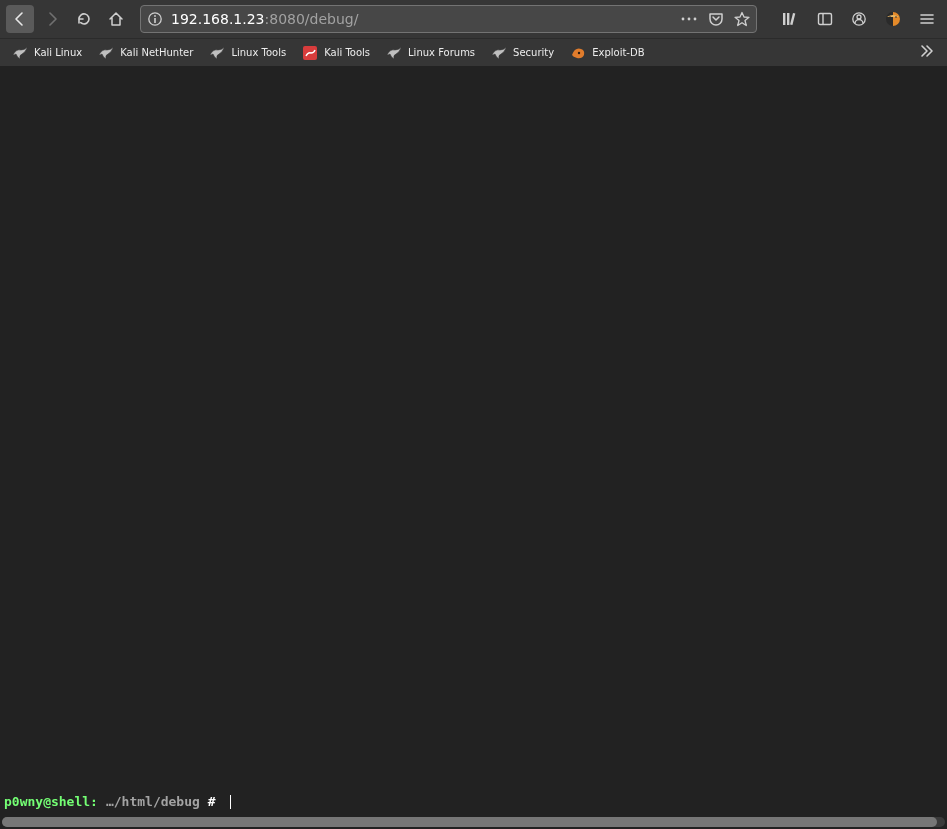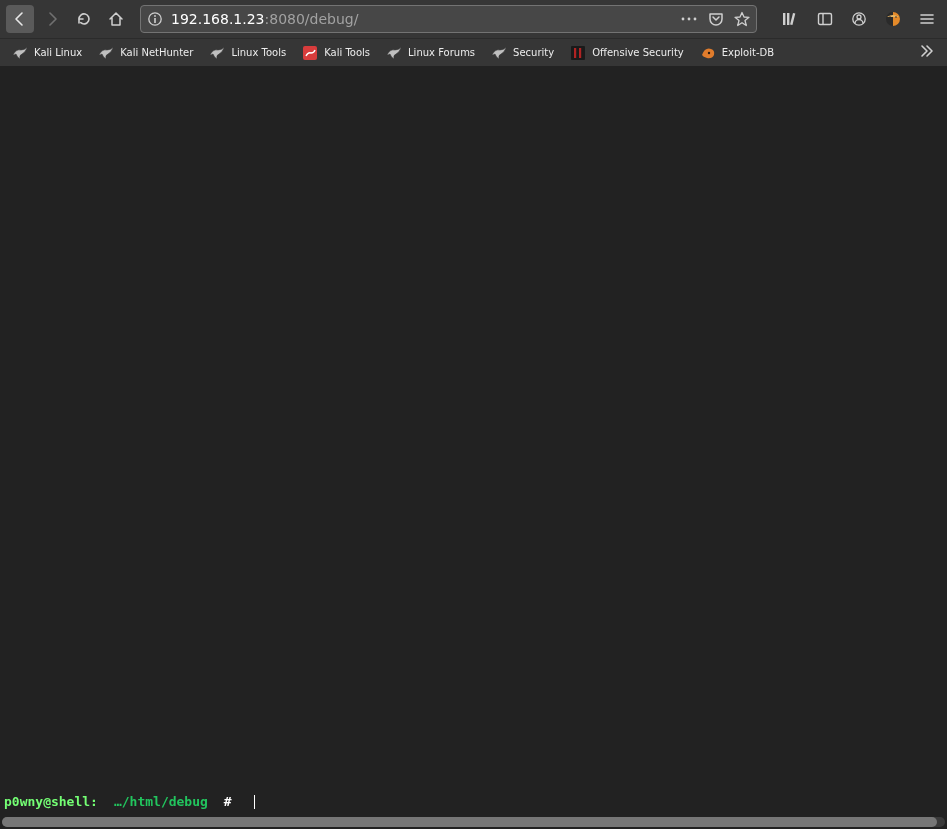--- a/index.html
+++ b/index.html
@@ -141,25 +141,25 @@
       flex-direction: column;
       justify-content: flex-end;
       padding: 0 4px 6px 4px;
     }
     .prompt-line {
       font-family: "DejaVu Sans Mono", "Liberation Mono", monospace;
       font-size: 13px;
       font-weight: bold;
       display: flex;
       align-items: center;
-      gap: 16px;
+      gap: 8px;
       text-align: center;
     }
     .p-user { color: #74ff74; }
-    .p-path { color: #22c55e; }
+    .p-path { color: #a3a3a3; }
     .p-hash { color: #ffffff; }
     .cursor {
       display: inline-block;
       width: 1px;
       height: 14px;
       background: #ffffff;
       margin-left: 6px;
     }
     
     .h-scrollbar {
@@ -326,30 +326,20 @@
 
   <div class="bookmark">
     <span class="bm-icon">
       <svg width="16" height="16" viewBox="0 0 16 16">
           <path class="dragon" d="M1 10 Q4 4 9 5 Q13 5 15 2 Q14 7 10 9 Q7 10 8 14 Q5 12 4 9 Q2 10 1 10 Z" fill="#bfbfbf"></path>
         </svg>
     </span>
     <span>Security</span>
   </div>
 
-  <div class="bookmark">
-    <span class="bm-icon">
-      <svg width="16" height="16" viewBox="0 0 16 16">
-          <rect x="1" y="1" width="14" height="14" rx="1" fill="#1a1a1a"></rect>
-          <rect x="4" y="3" width="2.2" height="10" fill="#b02323"></rect>
-          <rect x="9" y="3" width="2.2" height="10" fill="#b02323"></rect>
-        </svg>
-    </span>
-    <span>Offensive Security</span>
-  </div>
 
   <div class="bookmark">
     <span class="bm-icon">
       <svg width="16" height="16" viewBox="0 0 16 16">
           <path d="M2 10 Q5 2 11 4 Q15 5 14 10 Q12 14 7 13 Q3 12 2 10 Z" fill="#e07c2c"></path>
           <circle cx="9" cy="8" r="1.2" fill="#2a1a10"></circle>
         </svg>
     </span>
     <span>Exploit-DB</span>
   </div>

